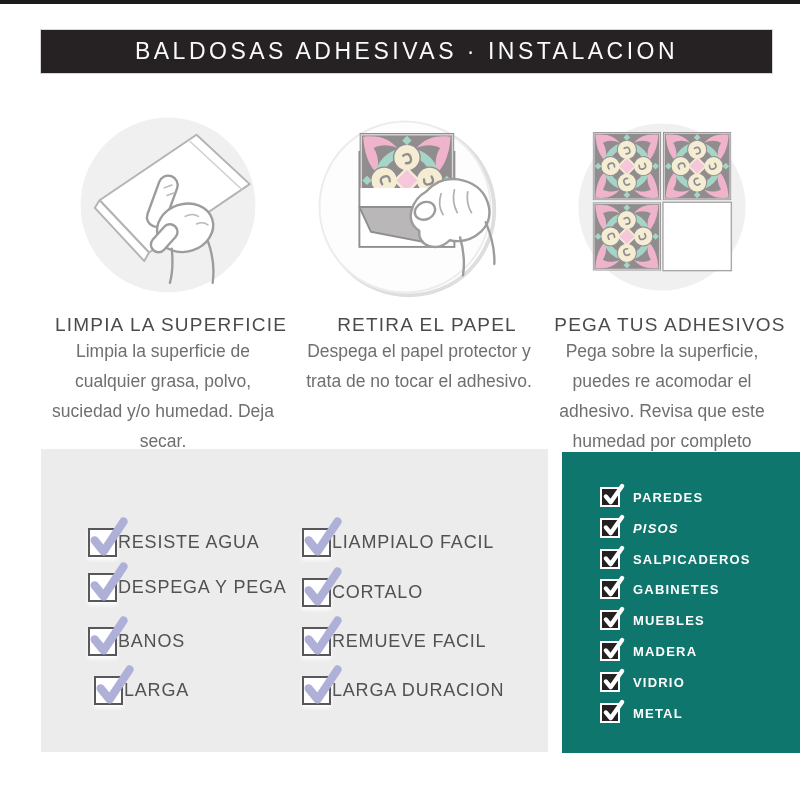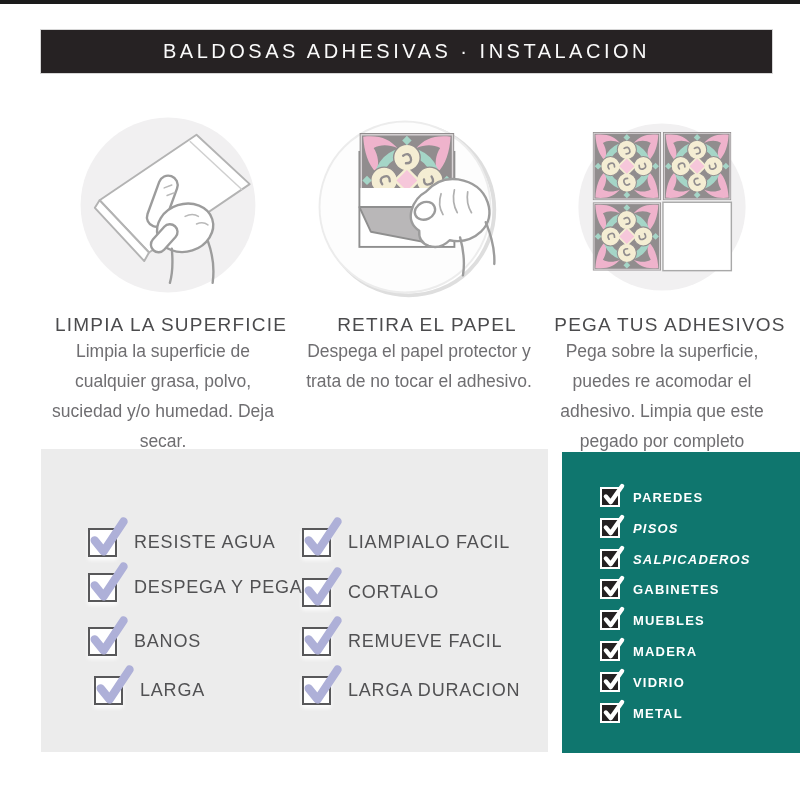--- a/index.html
+++ b/index.html
@@ -3,37 +3,37 @@
 <meta charset="utf-8">
 <style>
   html,body{margin:0;padding:0;background:#fff;}
   .canvas{position:relative;width:800px;height:800px;background:#ffffff;overflow:hidden;
           font-family:"Liberation Sans", sans-serif;}
 
   .top-rule{position:absolute;left:0;top:0;width:800px;height:4px;background:#1b1b1b;}
 
   .title-bar{position:absolute;left:41px;top:30px;width:731px;height:43px;background:#262223;
              box-shadow:0 0 0 1px #d6d6d6;display:flex;align-items:center;justify-content:center;}
-  .title-bar h1{margin:0;font-size:20px;font-weight:400;color:#fafafa;letter-spacing:3.5px;}
+  .title-bar h1{margin:0;font-size:23px;font-weight:400;color:#fafafa;letter-spacing:3.5px;}
 
   .fig{position:absolute;width:190px;height:190px;}
   .fig-1{left:73px;top:110px;}
   .fig-2{left:310px;top:112px;}
   .fig-3{left:567px;top:112px;}
 
   .step-title{position:absolute;margin:8px;text-align:center;font-size:19px;font-weight:500;
               color:#4b4b4d;letter-spacing:1.2px;top:306px;}
   .step-desc{position:absolute;margin:0;text-align:center;font-size:17.5px;color:#6f6e71;
              line-height:30px;top:336px;}
   .col-1{left:40px;width:246px;}
   .col-2{left:297px;width:244px;}
   .col-3{left:537px;width:250px;}
 
   .features-panel{position:absolute;left:41px;top:449px;width:507px;height:303px;background:#ececec;}
-  .feat{position:absolute;display:flex;align-items:center;gap:17px;}
+  .feat{position:absolute;display:flex;align-items:center;gap:1px;}
   .feat-label{font-size:18px;font-weight:500;color:#515153;letter-spacing:0.8px;white-space:nowrap;}
 
   .surfaces-panel{position:absolute;left:562px;top:452px;width:244px;height:301px;background:#0f766e;}
   .surf{position:absolute;left:38px;display:flex;align-items:center;gap:13px;}
   .surf-label{font-size:13px;font-weight:bold;color:#ffffff;letter-spacing:1.2px;white-space:nowrap;}
 
   .cbox{position:relative;box-sizing:border-box;flex:0 0 auto;}
   .cbox-gray{width:29px;height:29px;background:#ffffff;border:2px solid #58585a;
              box-shadow:0 3px 4px rgba(255,255,255,0.9);}
   .cbox-dark{width:20px;height:20px;background:#242021;border:2px solid #ffffff;}
@@ -146,21 +146,21 @@
       <rect x="101" y="95" width="72" height="72" fill="#ffffff" stroke="#a9a9a9" stroke-width="1.5"></rect>
     </g>
   </svg>
 
   <h2 class="step-title col-1">LIMPIA LA SUPERFICIE</h2>
   <h2 class="step-title col-2">RETIRA EL PAPEL</h2>
   <h2 class="step-title col-3">PEGA TUS ADHESIVOS</h2>
 
   <p class="step-desc col-1">Limpia la superficie de cualquier grasa, polvo, suciedad y/o humedad. Deja secar.</p>
   <p class="step-desc col-2">Despega el papel protector y trata de no tocar el adhesivo.</p>
-  <p class="step-desc col-3">Pega sobre la superficie, puedes re acomodar el adhesivo. Limpia que este pegado por completo</p>
+  <p class="step-desc col-3">Pega sobre la superficie, puedes re acomodar el adhesivo. Revisa que este humedad por completo</p>
 
   <section class="features-panel">
 
     <div class="feat" style="left:47px;top:79px;">
       <span class="cbox cbox-gray">
         <svg class="tick tick-purple" viewBox="0 0 36 36">
             <path d="M6 21 L14 31 L32 4"></path>
           </svg>
       </span>
       <span class="feat-label">RESISTE AGUA</span>
@@ -235,21 +235,21 @@
       <span class="surf-label">PAREDES</span>
     </div>
     <div class="surf" style="top:66px;font-style:italic;">
       <span class="cbox cbox-dark">
         <svg class="tick tick-white" viewBox="0 0 24 24">
             <path d="M4 13 L9 19 L21 2"></path>
           </svg>
       </span>
       <span class="surf-label">PISOS</span>
     </div>
-    <div class="surf" style="top:97px;font-style:italic;">
+    <div class="surf" style="top:97px;">
       <span class="cbox cbox-dark">
         <svg class="tick tick-white" viewBox="0 0 24 24">
             <path d="M4 13 L9 19 L21 2"></path>
           </svg>
       </span>
       <span class="surf-label">SALPICADEROS</span>
     </div>
     <div class="surf" style="top:127px;">
       <span class="cbox cbox-dark">
         <svg class="tick tick-white" viewBox="0 0 24 24">

